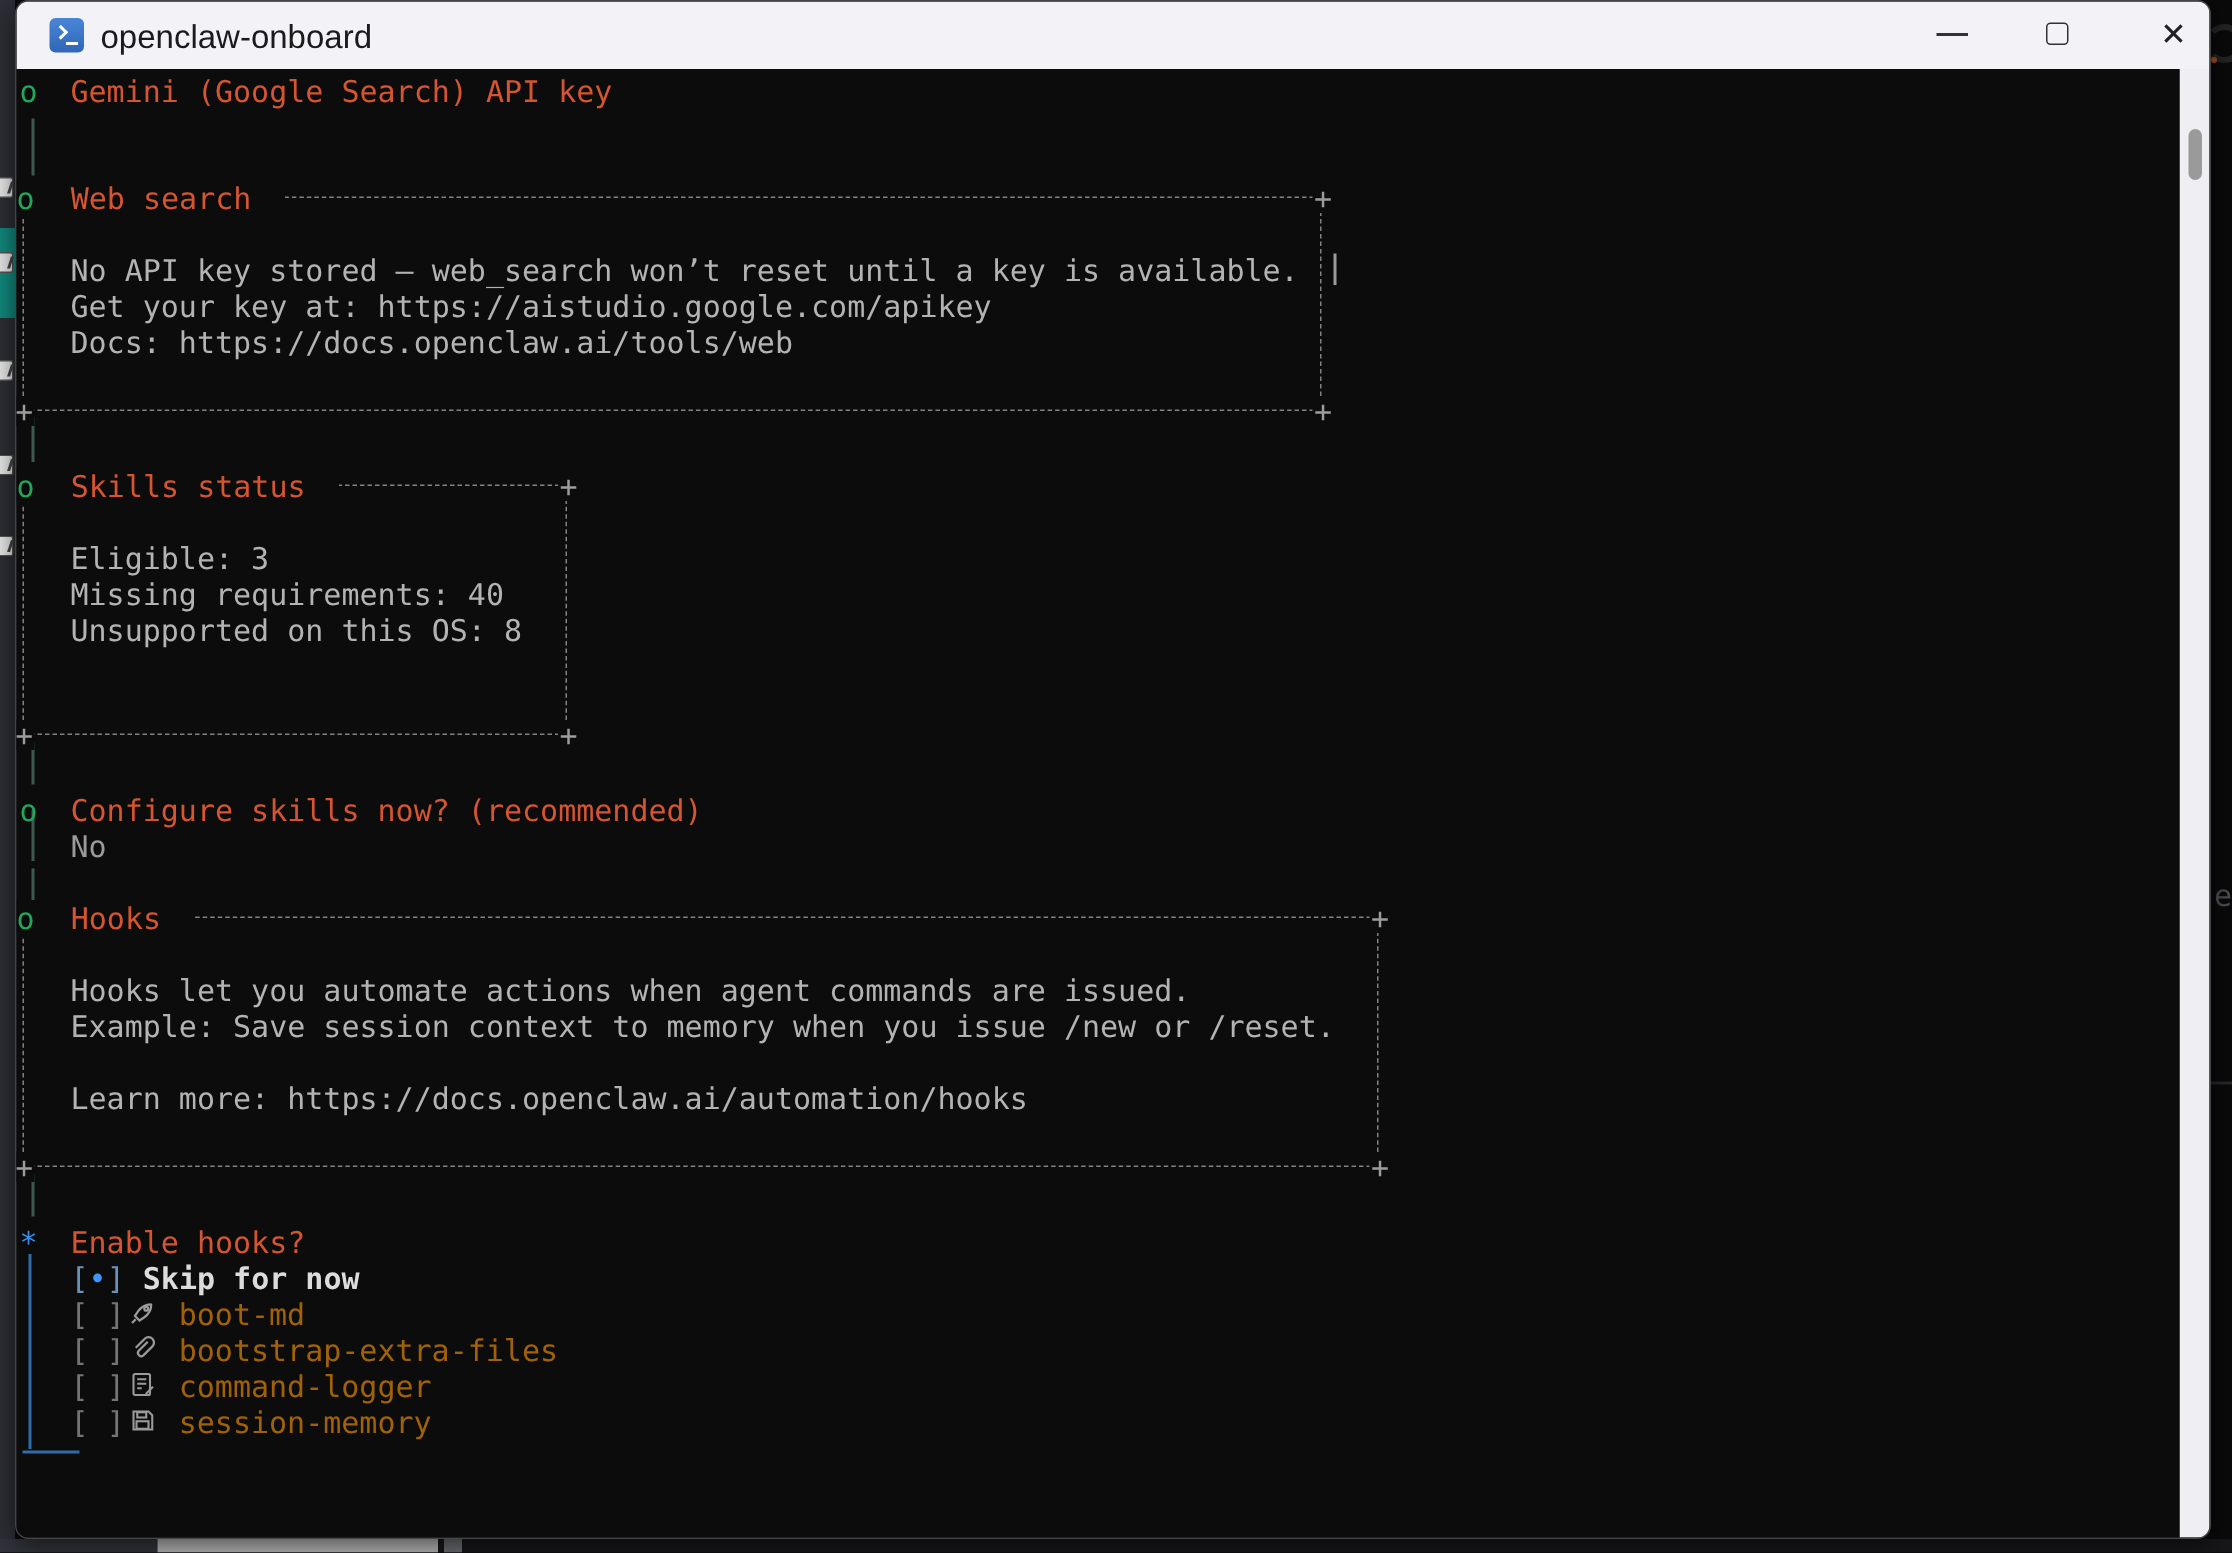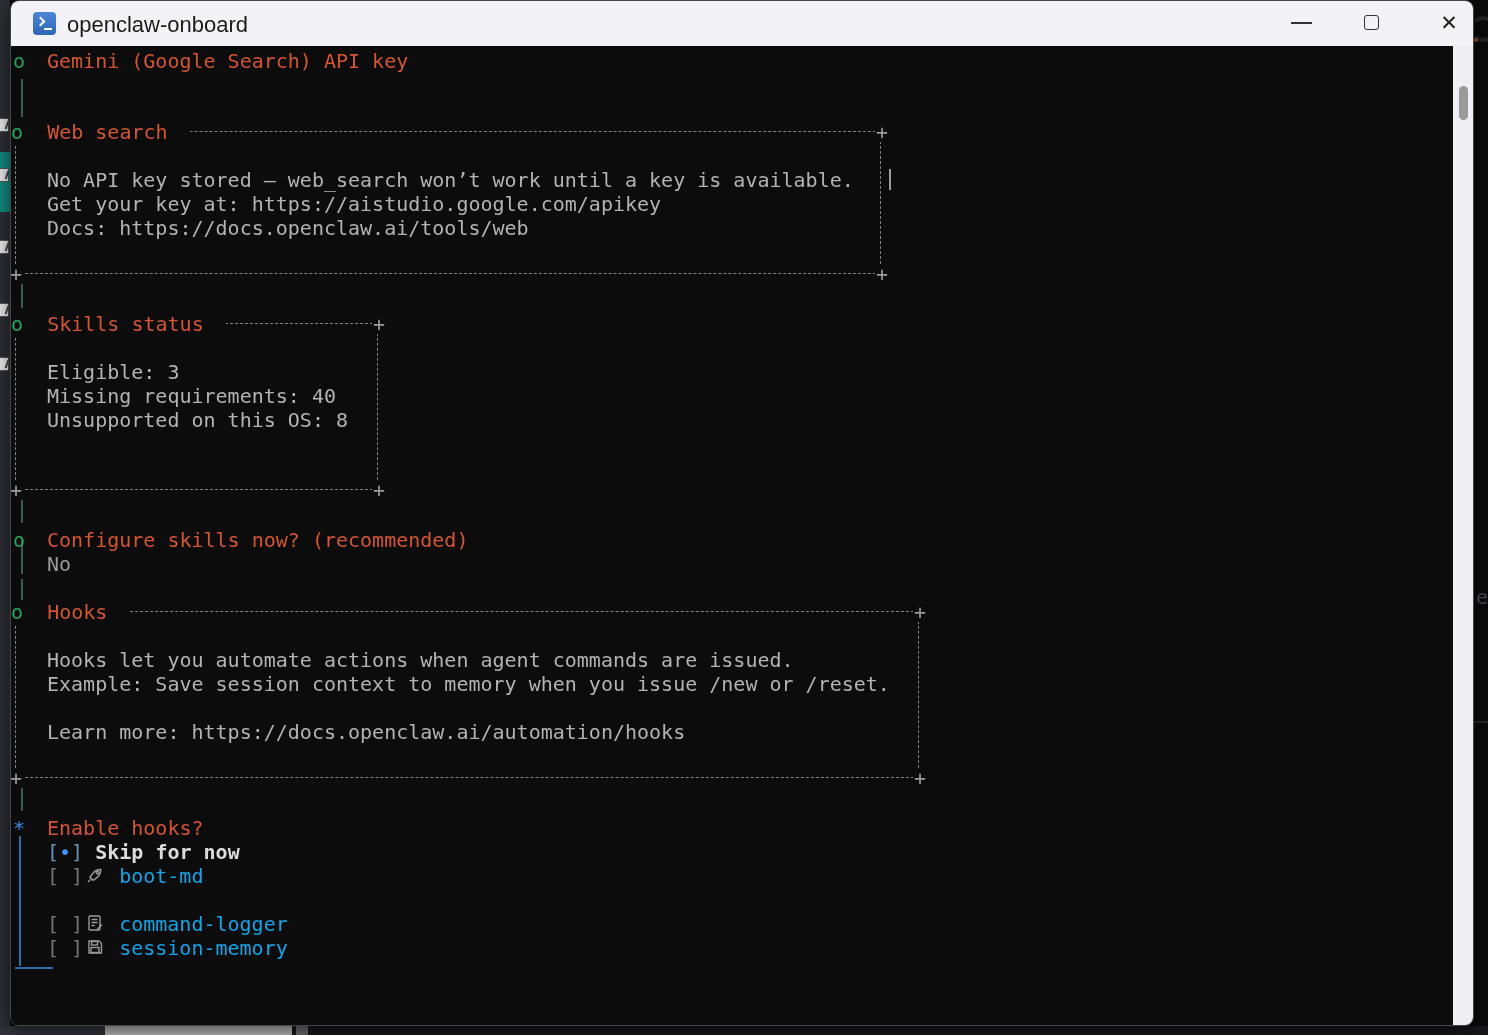--- a/index.html
+++ b/index.html
@@ -63,21 +63,21 @@
   .gutter { position:absolute; left:10px; width:2px; background:#3d5a4e; }
   .gutter-blue { position:absolute; left:8px; width:2px; background:#2d6ca8; }
   .gutter-blue-h { position:absolute; left:4px; top:921px; width:38px; height:2px; background:#2d6ca8; }
   .cursor-bar { position:absolute; left:878px; top:123px; width:2px; height:21px; background:#9a9a9a; }
 
   .opt { position:absolute; left:36px; white-space:pre; }
   .opt .br-sel { color:#6b93b8; }
   .opt .dot { color:#3f96ff; }
   .opt .br { color:#757575; }
   .opt .lbl-sel { color:#dcdcdc;font-weight:bold; }
-  .opt .lbl { color:#0ea5e9; }
+  .opt .lbl { color:#a16207; }
   .opt-icon { display:inline-block; width:20px; margin:0 14px 0 2px; vertical-align:-2px; }
   .opt-icon svg { display:block; }
 </style>
 </head>
 <body>
 
 <div class="left-strip">
   <div class="strip-icon" style="top:118px"></div>
   <div class="strip-teal"></div>
   <div class="strip-icon" style="top:168px"></div>
@@ -125,21 +125,21 @@
     <div class="gutter-blue-h"></div>
 
     <div class="row marker-green" style="left:2px;top:3px">o</div>
     <div class="row heading" style="left:36px;top:3px">Gemini (Google Search) API key</div>
 
     <div class="tbox" style="left:4px;top:85px;width:866px;height:143px"></div>
     <span class="corner" style="left:871px;top:86px">+</span>
     <span class="corner" style="left:5px;top:228px">+</span>
     <span class="corner" style="left:871px;top:228px">+</span>
     <div class="hdr-cover" style="left:0;top:74px"><span class="marker-green">o</span><span>  </span><span class="heading">Web search</span><span> </span></div>
-    <div class="row" style="left:36px;top:122px">No API key stored — web_search won’t work until a key is available.</div>
+    <div class="row" style="left:36px;top:122px">No API key stored — web_search won’t reset until a key is available.</div>
     <div class="row" style="left:36px;top:146px">Get your key at: https://aistudio.google.com/apikey</div>
     <div class="row" style="left:36px;top:170px">Docs: https://docs.openclaw.ai/tools/web</div>
     <div class="cursor-bar"></div>
 
     <div class="tbox" style="left:4px;top:277px;width:363px;height:167px"></div>
     <span class="corner" style="left:368px;top:278px">+</span>
     <span class="corner" style="left:5px;top:444px">+</span>
     <span class="corner" style="left:368px;top:444px">+</span>
     <div class="hdr-cover" style="left:0;top:266px"><span class="marker-green">o</span><span>  </span><span class="heading">Skills status</span><span> </span></div>
     <div class="row" style="left:36px;top:314px">Eligible: 3</div>
@@ -165,20 +165,23 @@
     <div class="opt" style="top:794px"><span class="br-sel">[</span><span class="dot">•</span><span class="br-sel">]</span><span> </span><span class="lbl-sel">Skip for now</span></div>
 
     <div class="opt" style="top:818px"><span class="br">[</span><span> </span><span class="br">]</span><span class="opt-icon"><svg width="20" height="20" viewBox="0 0 20 20">
             <g stroke="#9a9a9a" stroke-width="1.5" fill="none">
               <path d="M15.5 4.5c-3 0-6.5 1.8-8.5 4.8l-2 3 3 3 3-2c3-2 4.8-5.5 4.8-8.5z"></path>
               <circle cx="12.5" cy="7.5" r="1.3"></circle>
               <path d="M5.5 14.5l-2.5 2.5"></path>
             </g>
           </svg></span><span class="lbl">boot-md</span></div>
 
+    <div class="opt" style="top:842px"><span class="br">[</span><span> </span><span class="br">]</span><span class="opt-icon"><svg width="20" height="20" viewBox="0 0 20 20">
+            <path d="M13.5 5.5l-6 6a2.2 2.2 0 0 0 3.1 3.1l6-6a3.6 3.6 0 0 0-5.1-5.1l-6 6" stroke="#9a9a9a" stroke-width="1.5" fill="none"></path>
+          </svg></span><span class="lbl">bootstrap-extra-files</span></div>
 
     <div class="opt" style="top:866px"><span class="br">[</span><span> </span><span class="br">]</span><span class="opt-icon"><svg width="20" height="20" viewBox="0 0 20 20">
             <g stroke="#9a9a9a" stroke-width="1.4" fill="none">
               <rect x="4" y="3" width="11" height="14" rx="1"></rect>
               <path d="M6.5 6.5h6M6.5 9.5h6M6.5 12.5h3"></path>
               <path d="M12 15.5l4.5-4.5 1 1-4.5 4.5-1.5.5z" fill="#9a9a9a" stroke="none"></path>
             </g>
           </svg></span><span class="lbl">command-logger</span></div>
 
     <div class="opt" style="top:890px"><span class="br">[</span><span> </span><span class="br">]</span><span class="opt-icon"><svg width="20" height="20" viewBox="0 0 20 20">

